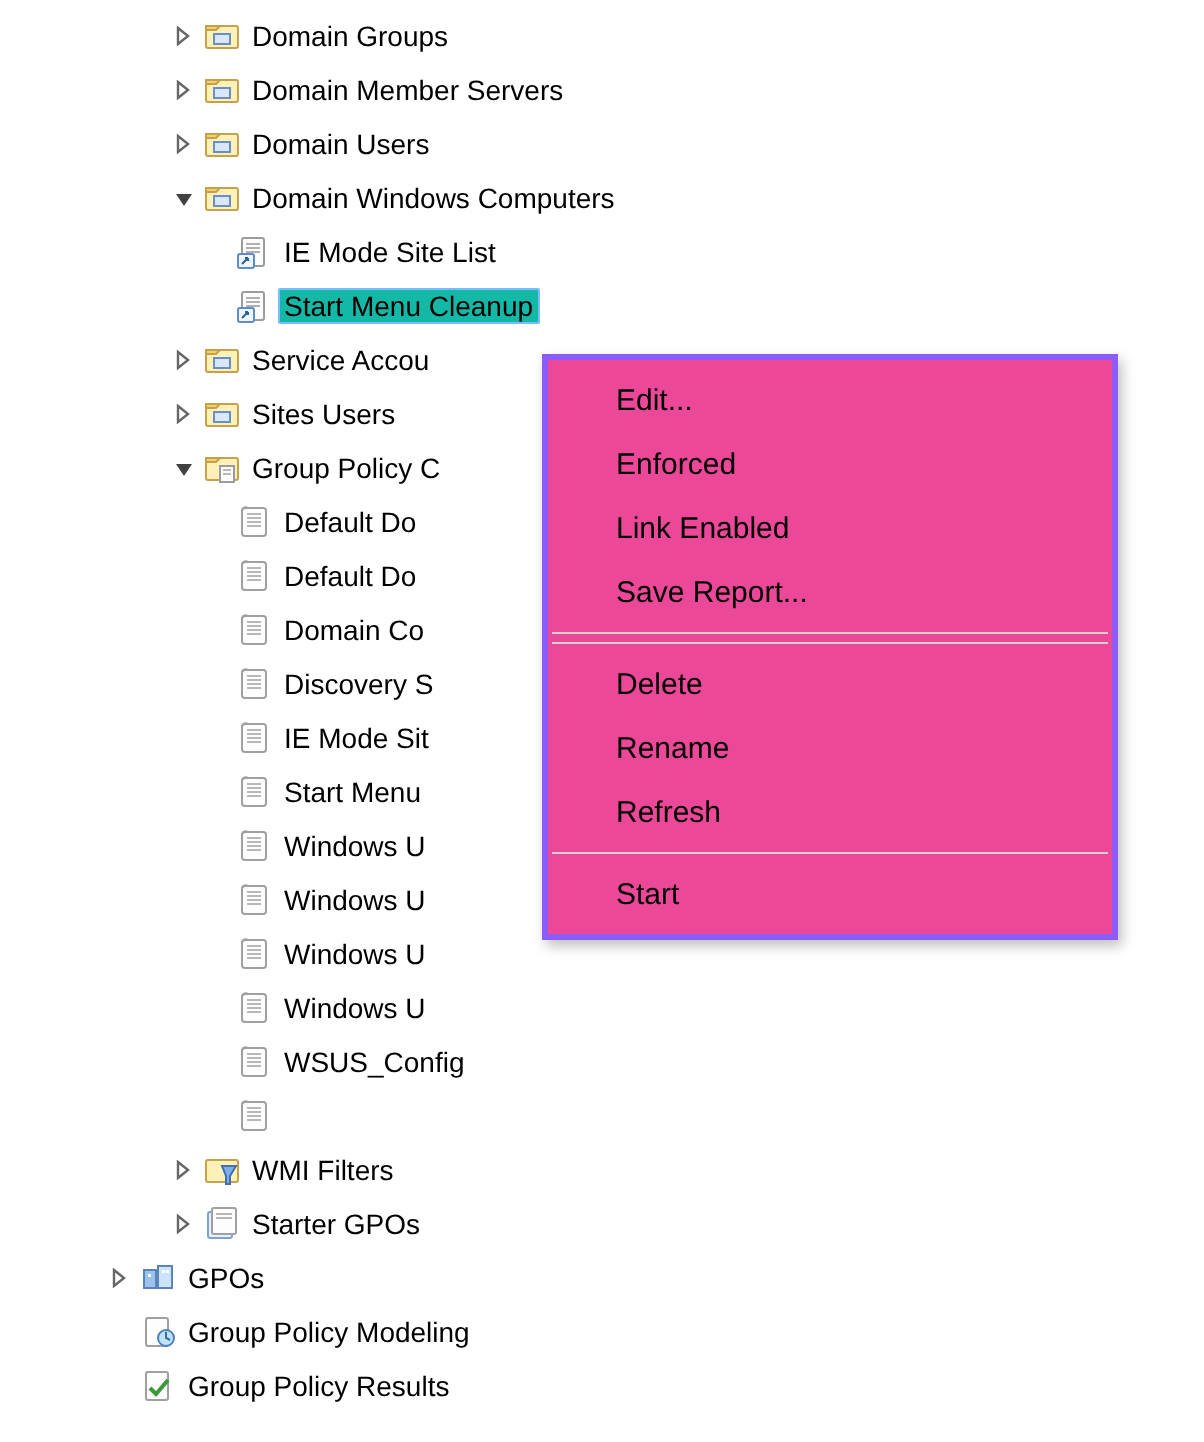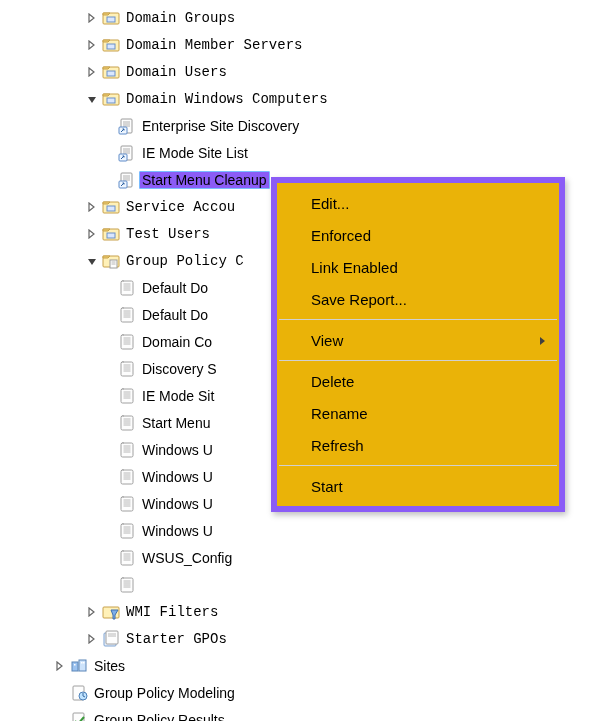--- a/index.html
+++ b/index.html
@@ -3,27 +3,27 @@
 <meta charset="utf-8">
 <style>
 html,body{margin:0;padding:0;font-family:"Segoe UI",Tahoma,sans-serif;font-size:14px;color:#000;background:#fff;}
 .tree{padding:4px 0 8px 0;user-select:none;}
 .row{display:flex;align-items:center;height:27px;white-space:nowrap;}
 .exp{width:16px;height:16px;display:inline-flex;align-items:center;justify-content:center;flex:0 0 16px;}
 .exp svg{width:10px;height:10px;}
 .sp{display:inline-block;width:16px;height:16px;flex:0 0 16px;}
 .ico{width:18px;height:18px;display:inline-flex;align-items:center;justify-content:center;margin:0 4px 0 2px;flex:0 0 18px;}
 .lbl{padding:0 2px;}
-.sel .lbl{background:#8b5cf6;border:1px solid #7abdff;border-radius:1px;padding:0 2px;margin-left:-1px;}
-
-.l1{padding-left:84px;font-family:Liberation Mono, monospace;}
+.sel .lbl{background:#14b8a6;border:1px solid #7abdff;border-radius:1px;padding:0 2px;margin-left:-1px;}
+
+.l1{padding-left:84px;}
 .l2{padding-left:100px;}
 .lR{padding-left:52px;}
 
-.menu{position:absolute;background:#eab308;border:6px solid #8b5cf6;box-shadow:2px 3px 6px rgba(0,0,0,.25);padding:4px 2px;font-size:15px;min-width:278px;}
+.menu{position:absolute;background:#ec4899;border:3px solid #8b5cf6;box-shadow:2px 3px 6px rgba(0,0,0,.25);padding:4px 2px;font-size:15px;min-width:278px;}
 .mi{display:flex;align-items:center;height:32px;padding:0 28px 0 32px;position:relative;}
 .msep{height:1px;margin:4px 0;background:#d0d0d0;}
 .mar{position:absolute;right:10px;}
 </style>
 </head>
 <body>
 
 <svg width="0" height="0" style="position:absolute">
   <defs>
 
@@ -155,47 +155,38 @@
         </svg>
       </span>
     <span class="ico">
         <svg width="18" height="18">
           <use href="#ou"></use>
         </svg>
       </span>
     <span class="lbl">Domain Windows Computers</span>
   </div>
 
+
   <div class="row l2">
     <span class="sp"></span>
     <span class="ico">
         <svg width="18" height="18">
           <use href="#gpolink"></use>
         </svg>
       </span>
-    <span class="lbl">Enterprise Site Discovery</span>
-  </div>
-
-  <div class="row l2">
+    <span class="lbl">IE Mode Site List</span>
+  </div>
+
+  <div class="row l2 sel">
     <span class="sp"></span>
     <span class="ico">
         <svg width="18" height="18">
           <use href="#gpolink"></use>
         </svg>
       </span>
-    <span class="lbl">IE Mode Site List</span>
-  </div>
-
-  <div class="row l2 sel">
-    <span class="sp"></span>
-    <span class="ico">
-        <svg width="18" height="18">
-          <use href="#gpolink"></use>
-        </svg>
-      </span>
     <span class="lbl">Start Menu Cleanup</span>
   </div>
 
   <div class="row l1">
     <span class="exp">
         <svg>
           <use href="#chev-r"></use>
         </svg>
       </span>
     <span class="ico">
@@ -210,21 +201,21 @@
     <span class="exp">
         <svg>
           <use href="#chev-r"></use>
         </svg>
       </span>
     <span class="ico">
         <svg width="18" height="18">
           <use href="#ou"></use>
         </svg>
       </span>
-    <span class="lbl">Test Users</span>
+    <span class="lbl">Sites Users</span>
   </div>
 
   <div class="row l1">
     <span class="exp">
         <svg>
           <use href="#chev-d"></use>
         </svg>
       </span>
     <span class="ico">
         <svg width="18" height="18">
@@ -385,21 +376,21 @@
     <span class="exp">
         <svg>
           <use href="#chev-r"></use>
         </svg>
       </span>
     <span class="ico">
         <svg width="18" height="18">
           <use href="#sites"></use>
         </svg>
       </span>
-    <span class="lbl">Sites</span>
+    <span class="lbl">GPOs</span>
   </div>
 
   <div class="row lR">
     <span class="sp"></span>
     <span class="ico">
         <svg width="18" height="18">
           <use href="#modeling"></use>
         </svg>
       </span>
     <span class="lbl">Group Policy Modeling</span>
@@ -424,26 +415,20 @@
   <div class="mi">
       <span>Enforced</span>
     </div>
   <div class="mi">
       <span>Link Enabled</span>
     </div>
   <div class="mi">
       <span>Save Report...</span>
     </div>
   <div class="msep"></div>
-  <div class="mi">
-    <span>View</span>
-    <span class="mar"><svg width="8" height="10">
-          <use href="#menuarrow"></use>
-        </svg></span>
-  </div>
   <div class="msep"></div>
   <div class="mi">
       <span>Delete</span>
     </div>
   <div class="mi">
       <span>Rename</span>
     </div>
   <div class="mi">
       <span>Refresh</span>
     </div>

